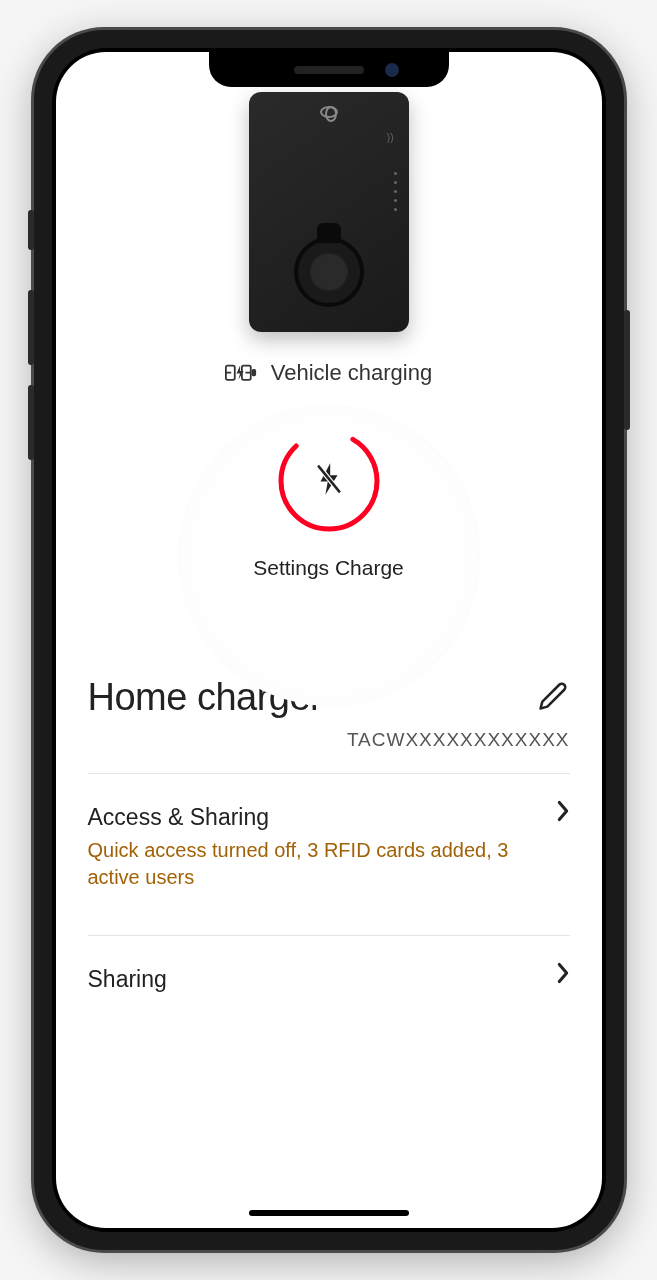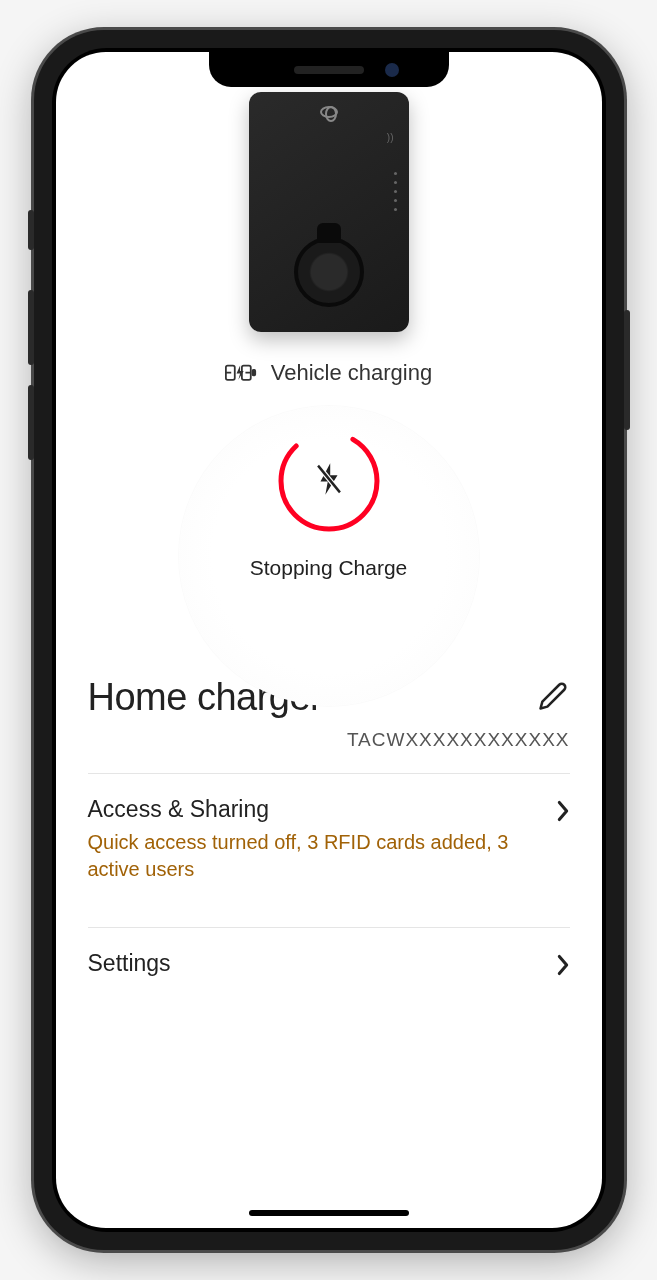--- a/index.html
+++ b/index.html
@@ -253,20 +253,21 @@
       padding: 22px 32px;
       display: flex;
       align-items: flex-start;
       justify-content: space-between;
       cursor: pointer;
     }
     .list-text { flex: 1; padding-right: 20px; }
     .list-title {
       font-size: 23px;
       color: #222;
+      margin-top: 8px;
     }
     .list-sub {
       font-size: 20px;
       color: #a16207;
       margin-top: 6px;
       line-height: 1.35;
     }
     .chevron {
       margin-top: 4px;
       flex-shrink: 0;
@@ -336,21 +337,21 @@
                   <circle cx="55" cy="55" r="48" fill="none" stroke="#ff0022" stroke-width="5" stroke-dasharray="240 302" stroke-dashoffset="-25" stroke-linecap="round" transform="rotate(-90 55 55)"></circle>
                 </svg>
                 <span class="flash-off">
                   <svg width="30" height="34" viewBox="0 0 24 28">
                     <path d="M13 1 L5 16 L11 16 L9 27 L19 11 L13 11 Z" fill="#222"></path>
                     <line x1="3" y1="3" x2="21" y2="25" stroke="#fff" stroke-width="4"></line>
                     <line x1="3" y1="3" x2="21" y2="25" stroke="#222" stroke-width="2"></line>
                   </svg>
                 </span>
               </div>
-              <div class="action-label">Stopping Charge</div>
+              <div class="action-label">Settings Charge</div>
             </div>
           </div>
         </div>
 
         <div class="title-row">
           <div class="title">Home charger</div>
           <button class="edit-btn">
             <span>
               <svg width="30" height="30" viewBox="0 0 24 24" fill="none" stroke="#222" stroke-width="2" stroke-linecap="round" stroke-linejoin="round">
                 <path d="M17 3a2.8 2.8 0 0 1 4 4L7.5 20.5 2 22l1.5-5.5L17 3z"></path>
@@ -372,21 +373,21 @@
             <svg width="14" height="22" viewBox="0 0 10 18" fill="none" stroke="#222" stroke-width="2.5" stroke-linecap="round" stroke-linejoin="round">
               <polyline points="2,2 8,9 2,16"></polyline>
             </svg>
           </span>
         </div>
 
         <div class="divider"></div>
 
         <div class="list-item">
           <div class="list-text">
-            <div class="list-title">Settings</div>
+            <div class="list-title">Sharing</div>
           </div>
           <span class="chevron">
             <svg width="14" height="22" viewBox="0 0 10 18" fill="none" stroke="#222" stroke-width="2.5" stroke-linecap="round" stroke-linejoin="round">
               <polyline points="2,2 8,9 2,16"></polyline>
             </svg>
           </span>
         </div>
 
       </div>
 

